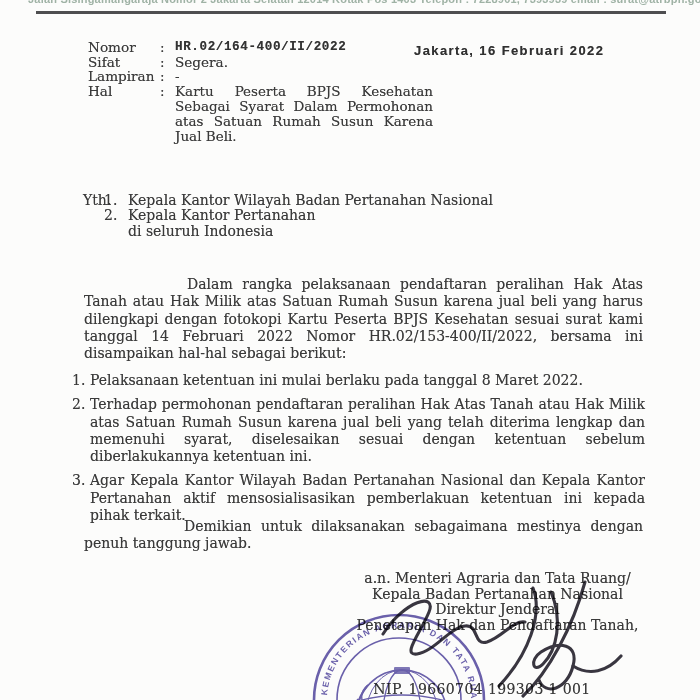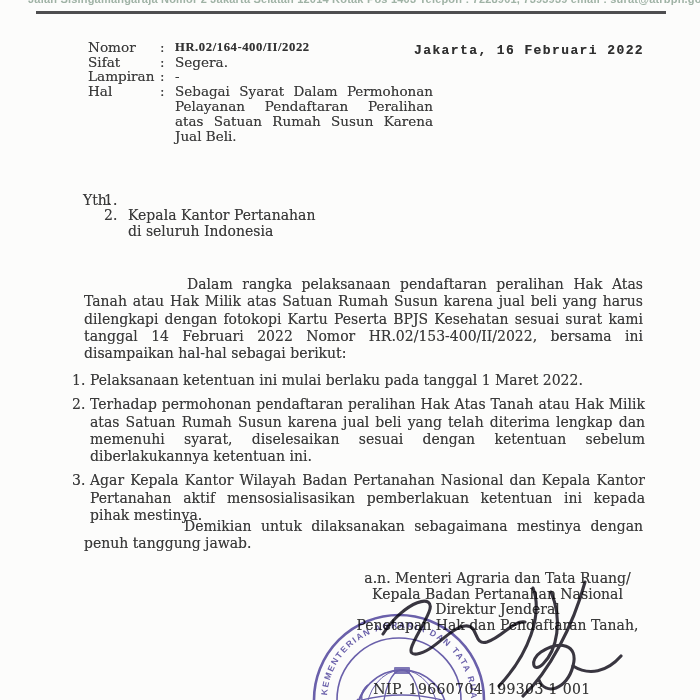--- a/index.html
+++ b/index.html
@@ -19,26 +19,26 @@
   .rule{
     position:absolute;top:11px;left:36px;width:630px;height:3px;
     background:#4e4e50;filter:blur(.4px);
   }
   
   .meta{position:absolute;top:40px;left:88px;font-size:13.6px;line-height:14.6px;}
   .meta-row{display:flex;align-items:flex-start;}
   .meta-label{width:72px;}
   .meta-colon{width:15px;}
   .val-mono{
-    font-family:Liberation Serif, serif;
+    font-family:Liberation Mono, monospace;
     font-size:12.6px;font-weight:700;letter-spacing:.6px;color:#333;
   }
   .dateline{
     position:absolute;top:43px;left:414px;
-    font-family:Liberation Mono, monospace;
+    font-family:Liberation Sans, sans-serif;
     font-size:13px;font-weight:700;letter-spacing:1.4px;color:#303030;white-space:nowrap;
   }
   
   .hal-lines{width:258px;font-size:13.5px;line-height:15.1px;}
   .hal-line{text-align:justify;text-align-last:justify;white-space:nowrap;}
   .hal-line.last{text-align-last:left;}
   
   .recipient{position:absolute;top:193px;left:83px;font-size:14px;line-height:15.3px;}
   .rec-row{display:flex;}
   .rec-yth{width:21px;}
@@ -90,61 +90,62 @@
     </div>
     <div class="meta-row">
       <span class="meta-label">Lampiran</span>
       <span class="meta-colon">:</span>
       <span>-</span>
     </div>
     <div class="meta-row">
       <span class="meta-label">Hal</span>
       <span class="meta-colon">:</span>
       <div class="hal-lines">
+        <div class="hal-line">Kartu Peserta BPJS Kesehatan</div>
         <div class="hal-line">Sebagai Syarat Dalam Permohonan</div>
-        <div class="hal-line">Pelayanan Pendaftaran Peralihan</div>
         <div class="hal-line">atas Satuan Rumah Susun Karena</div>
         <div class="hal-line last">Jual Beli.</div>
       </div>
     </div>
   </div>
 
   <div class="recipient doc-text">
     <div class="rec-row">
       <span class="rec-yth">Yth.</span>
       <span class="rec-num">1.</span>
+      <span>Kepala Kantor Wilayah Badan Pertanahan Nasional</span>
     </div>
     <div class="rec-row">
       <span class="rec-spacer"></span>
       <span class="rec-num">2.</span>
       <span>Kepala Kantor Pertanahan</span>
     </div>
     <div class="rec-row">
       <span class="rec-spacer"></span>
       <span class="rec-num"></span>
       <span>di seluruh Indonesia</span>
     </div>
   </div>
 
   <div class="bodycol p1 doc-text">
     <div class="ptext">Dalam rangka pelaksanaan pendaftaran peralihan Hak Atas Tanah atau Hak Milik atas Satuan Rumah Susun karena jual beli yang harus dilengkapi dengan fotokopi Kartu Peserta BPJS Kesehatan sesuai surat kami tanggal 14 Februari 2022 Nomor HR.02/153-400/II/2022, bersama ini disampaikan hal-hal sebagai berikut:</div>
   </div>
 
   <div class="bodycol list doc-text">
     <div class="list-item">
       <span class="num">1.</span>
-      <span class="item-text">Pelaksanaan ketentuan ini mulai berlaku pada tanggal 1 Maret 2022.</span>
+      <span class="item-text">Pelaksanaan ketentuan ini mulai berlaku pada tanggal 8 Maret 2022.</span>
     </div>
     <div class="list-item">
       <span class="num">2.</span>
       <span class="item-text">Terhadap permohonan pendaftaran peralihan Hak Atas Tanah atau Hak Milik atas Satuan Rumah Susun karena jual beli yang telah diterima lengkap dan memenuhi syarat, diselesaikan sesuai dengan ketentuan sebelum diberlakukannya ketentuan ini.</span>
     </div>
     <div class="list-item">
       <span class="num">3.</span>
-      <span class="item-text">Agar Kepala Kantor Wilayah Badan Pertanahan Nasional dan Kepala Kantor Pertanahan aktif mensosialisasikan pemberlakuan ketentuan ini kepada pihak mestinya.</span>
+      <span class="item-text">Agar Kepala Kantor Wilayah Badan Pertanahan Nasional dan Kepala Kantor Pertanahan aktif mensosialisasikan pemberlakuan ketentuan ini kepada pihak terkait.</span>
     </div>
   </div>
 
   <div class="bodycol closing doc-text">
     <div class="ptext">Demikian untuk dilaksanakan sebagaimana mestinya dengan penuh tanggung jawab.</div>
   </div>
 
   <div class="signblock doc-text">
     <div>a.n. Menteri Agraria dan Tata Ruang/</div>
     <div>Kepala Badan Pertanahan Nasional</div>

